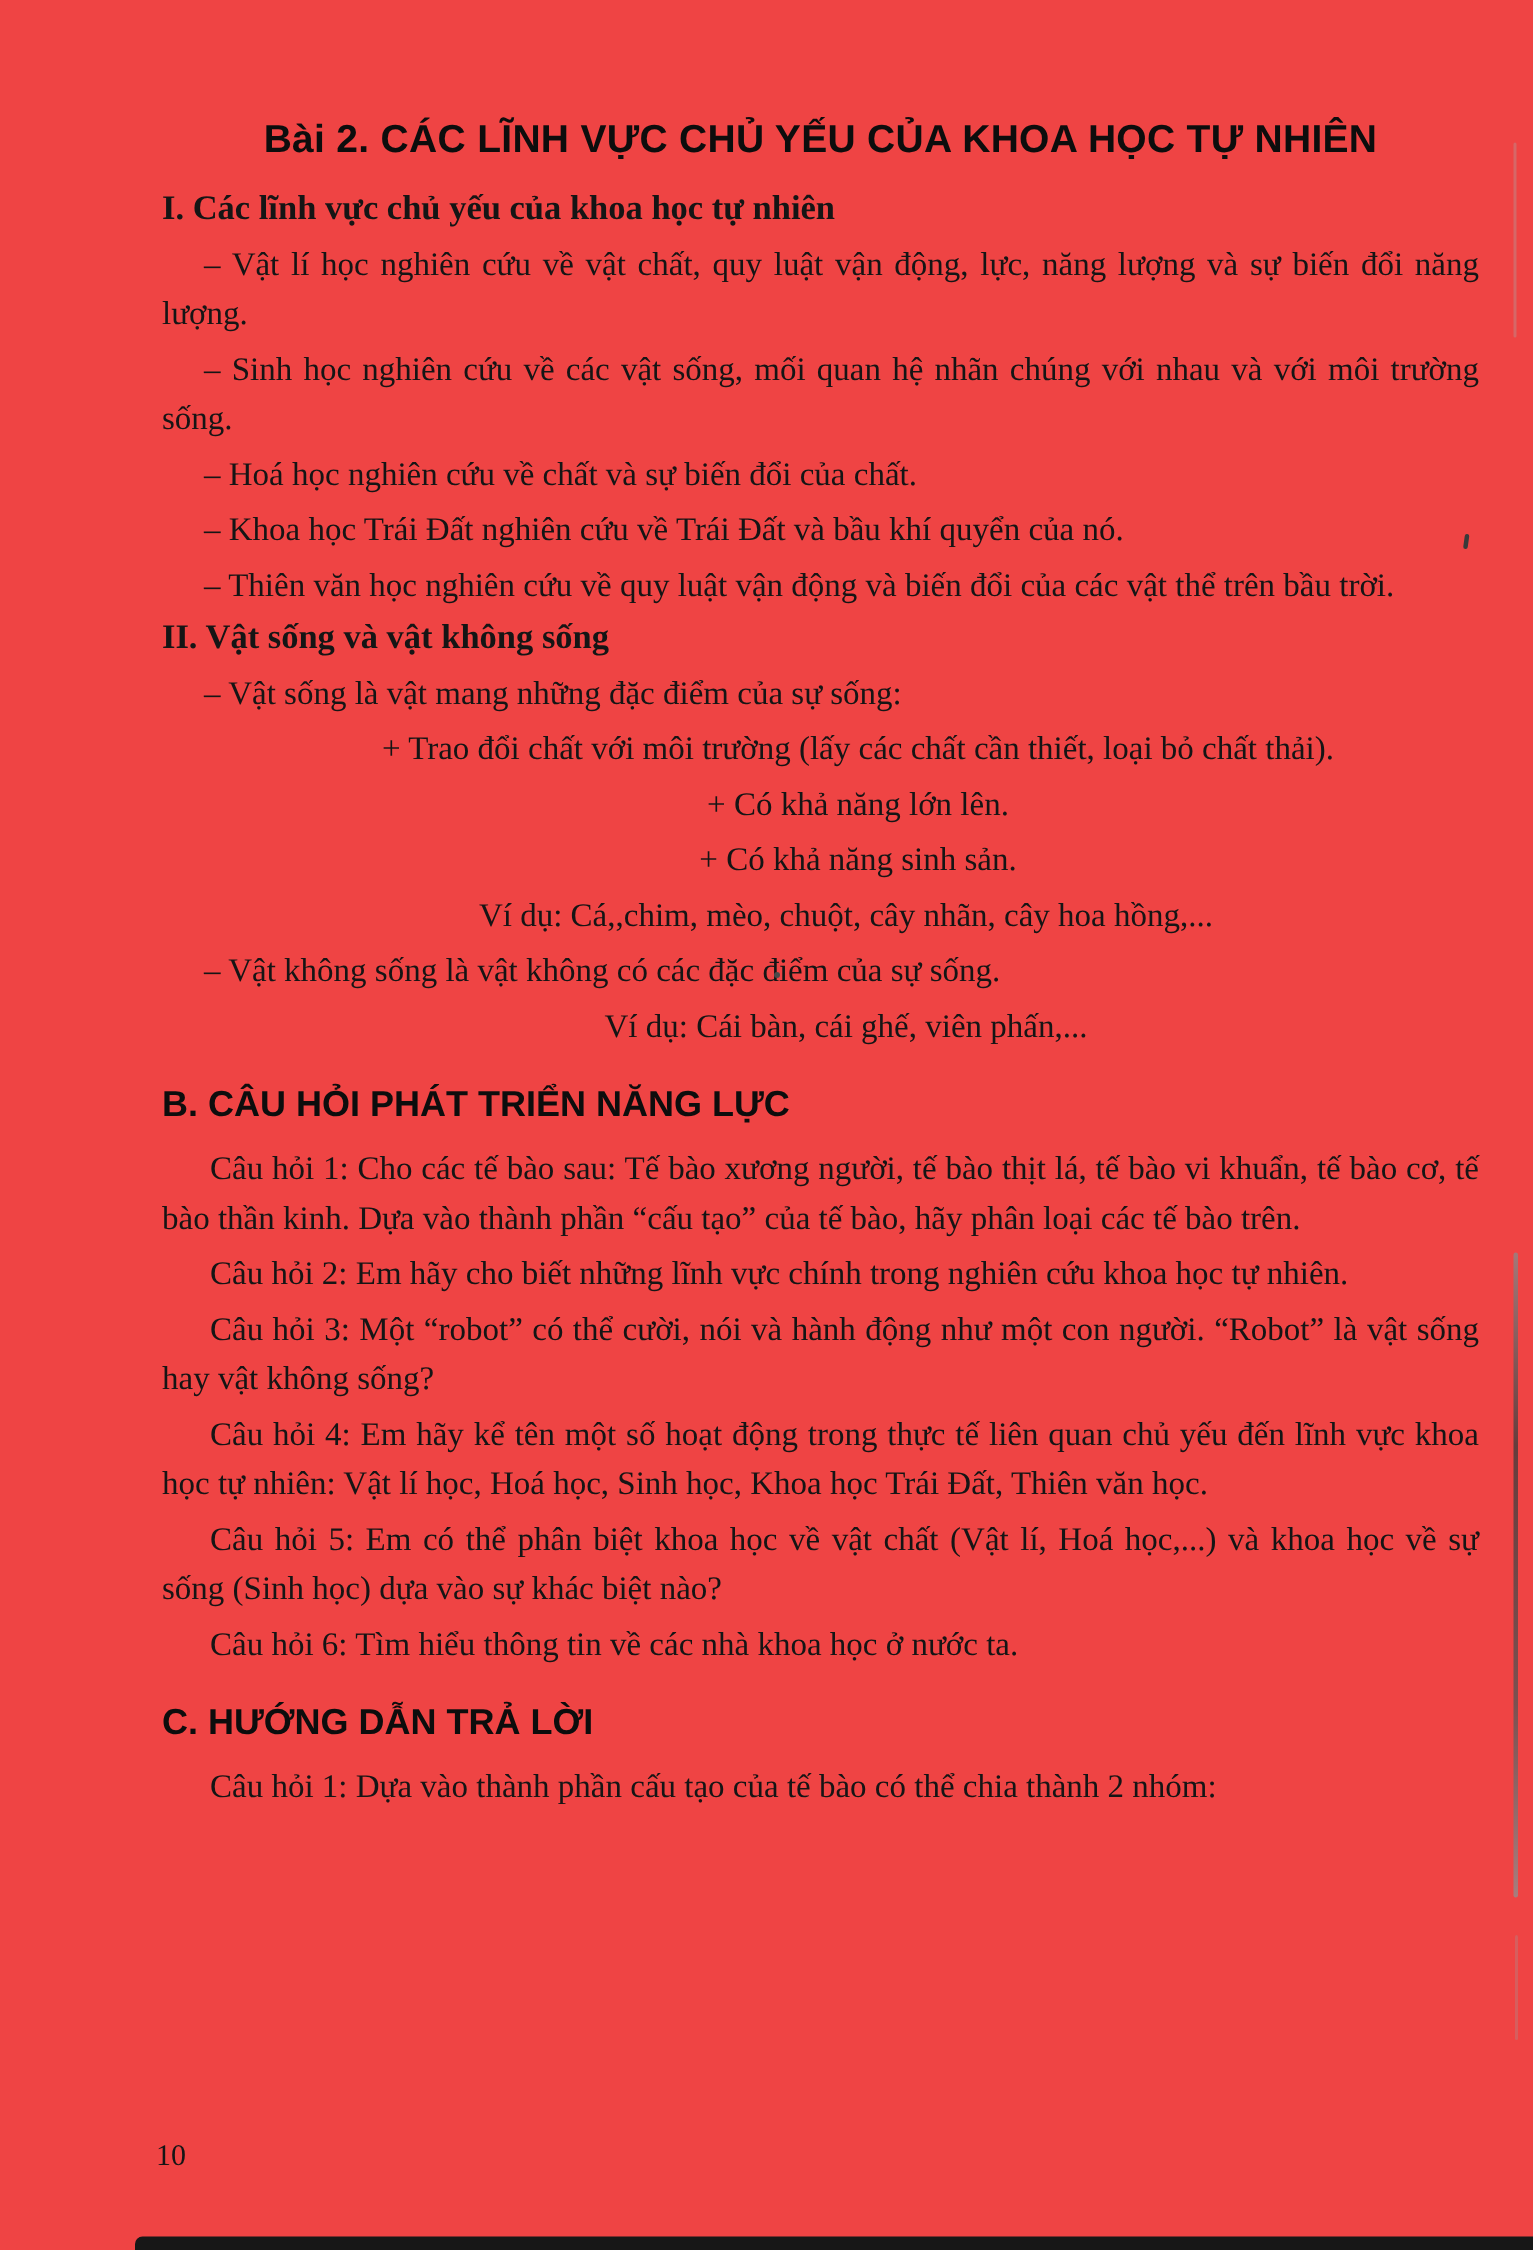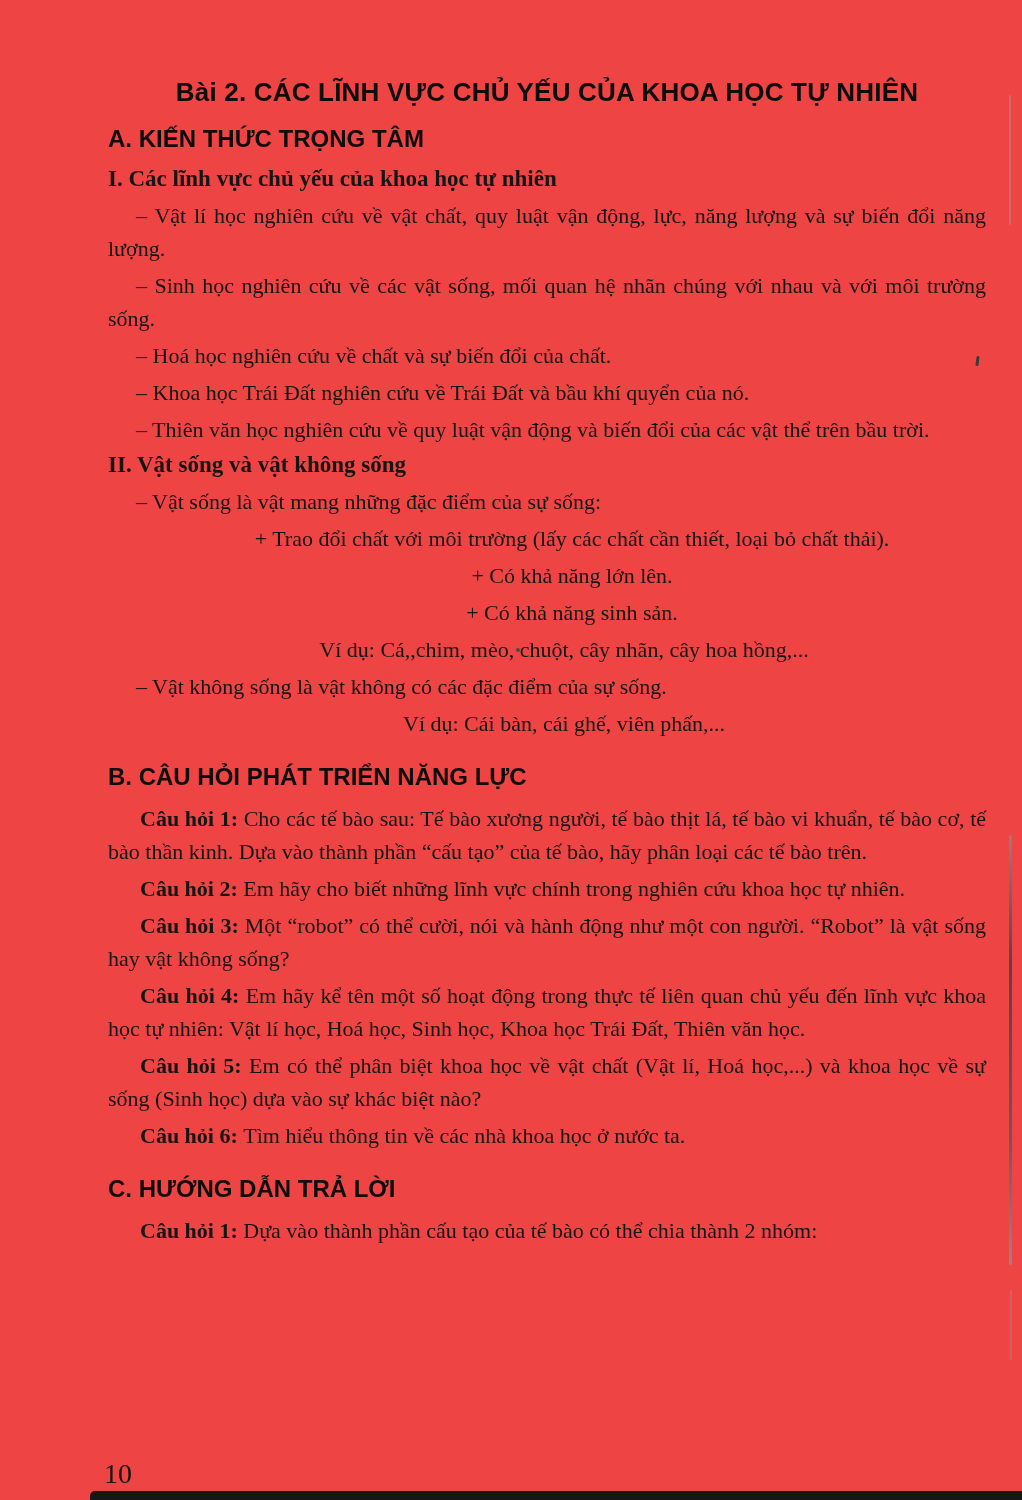--- a/index.html
+++ b/index.html
@@ -47,26 +47,26 @@
   #doc p {
     font-size: 22px;
     line-height: 33px;
     margin: 0 0 4px 0;
     text-align: justify;
   }
   #doc p.dash     { text-indent: 28px; }
   #doc p.plus     { text-indent: 50px; text-align: center; }
   #doc p.example  { text-indent: 34px; text-align: center; }
   #doc p.question { text-indent: 32px; }
-  #doc p strong   { font-weight: 700; margin-top: 29px; }
+  #doc p strong   { font-weight: 400; margin-top: 29px; }
   .pagenum {
     position: absolute;
     left: 104px;
-    top: 1458px;
-    font-size: 28px;
+    top: 1426px;
+    font-size: 20px;
     color: #151515;
   }
   
   .art { position: absolute; pointer-events: none; }
   .art-line-right {
     right: 10px; top: 835px; width: 3px; height: 430px;
     background: linear-gradient(#8a8a8a, #3a3a3a 30%, #555 70%, #909090);
     opacity: .75; border-radius: 2px;
   }
   .art-line-right-faint {
@@ -91,21 +91,20 @@
   }
 </style>
 </head>
 <body>
 
 <div class="page">
 
   <div class="content">
     <h1 class="doc-title">Bài 2. CÁC LĨNH VỰC CHỦ YẾU CỦA KHOA HỌC TỰ NHIÊN</h1>
     <main id="doc">
-        <h2 class="sec-heading">A. KIẾN THỨC TRỌNG TÂM</h2>
         <h3 class="subheading">I. Các lĩnh vực chủ yếu của khoa học tự nhiên</h3>
         <p class="dash">– Vật lí học nghiên cứu về vật chất, quy luật vận động, lực, năng lượng và sự biến đổi năng lượng.</p>
         <p class="dash">– Sinh học nghiên cứu về các vật sống, mối quan hệ nhãn chúng với nhau và với môi trường sống.</p>
         <p class="dash">– Hoá học nghiên cứu về chất và sự biến đổi của chất.</p>
         <p class="dash">– Khoa học Trái Đất nghiên cứu về Trái Đất và bầu khí quyển của nó.</p>
         <p class="dash">– Thiên văn học nghiên cứu về quy luật vận động và biến đổi của các vật thể trên bầu trời.</p>
         <h3 class="subheading">II. Vật sống và vật không sống</h3>
         <p class="dash">– Vật sống là vật mang những đặc điểm của sự sống:</p>
         <p class="plus">+ Trao đổi chất với môi trường (lấy các chất cần thiết, loại bỏ chất thải).</p>
         <p class="plus">+ Có khả năng lớn lên.</p>

